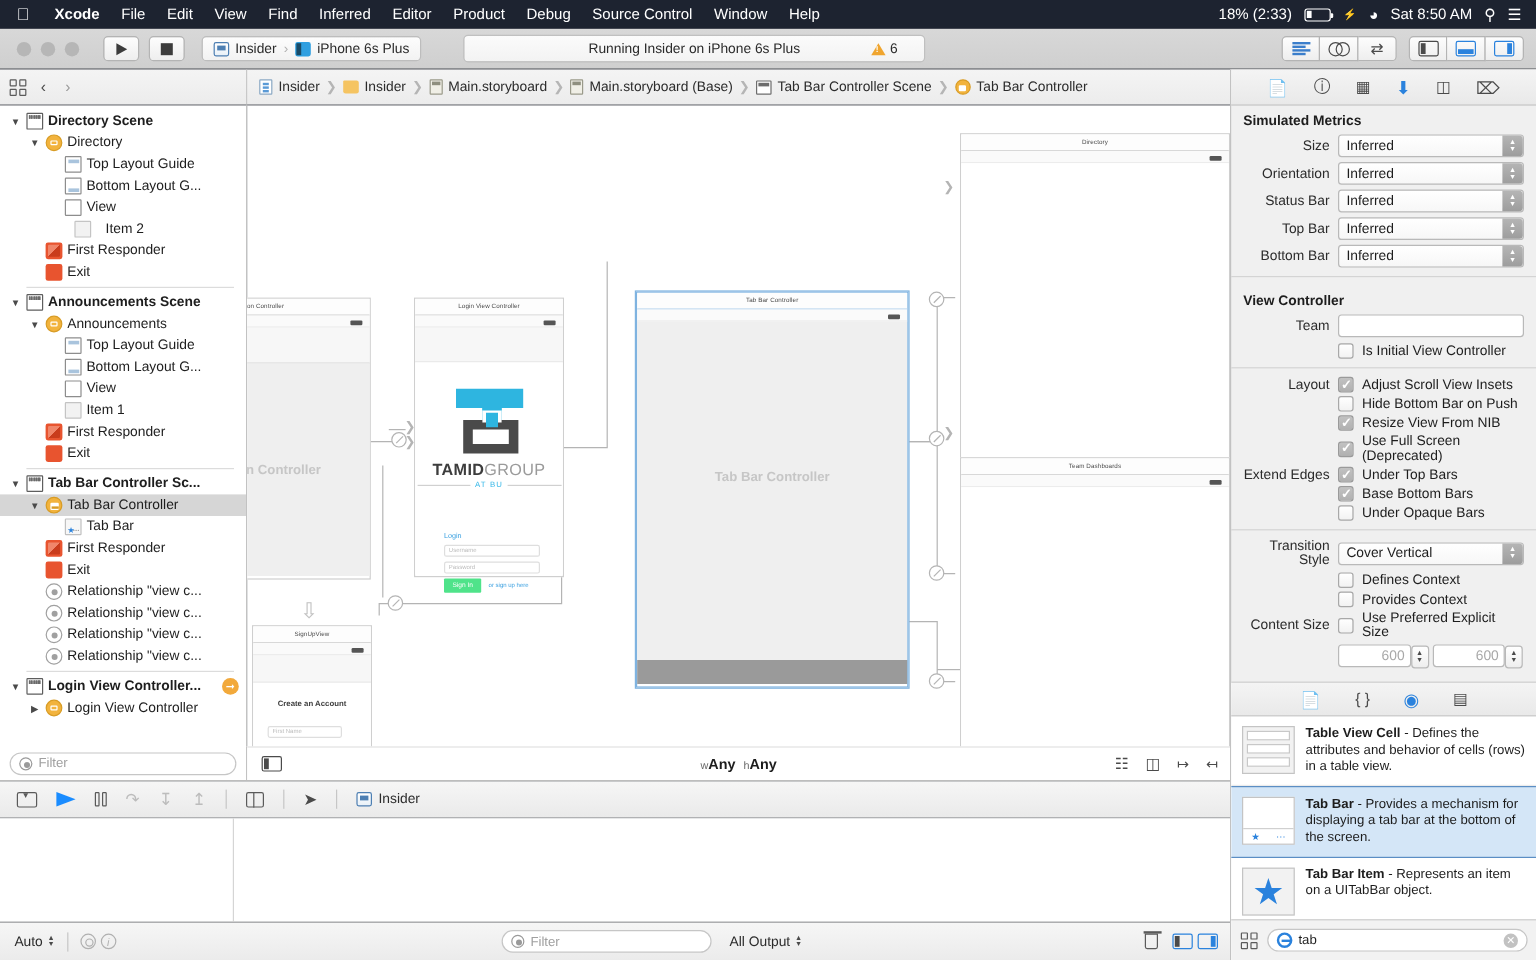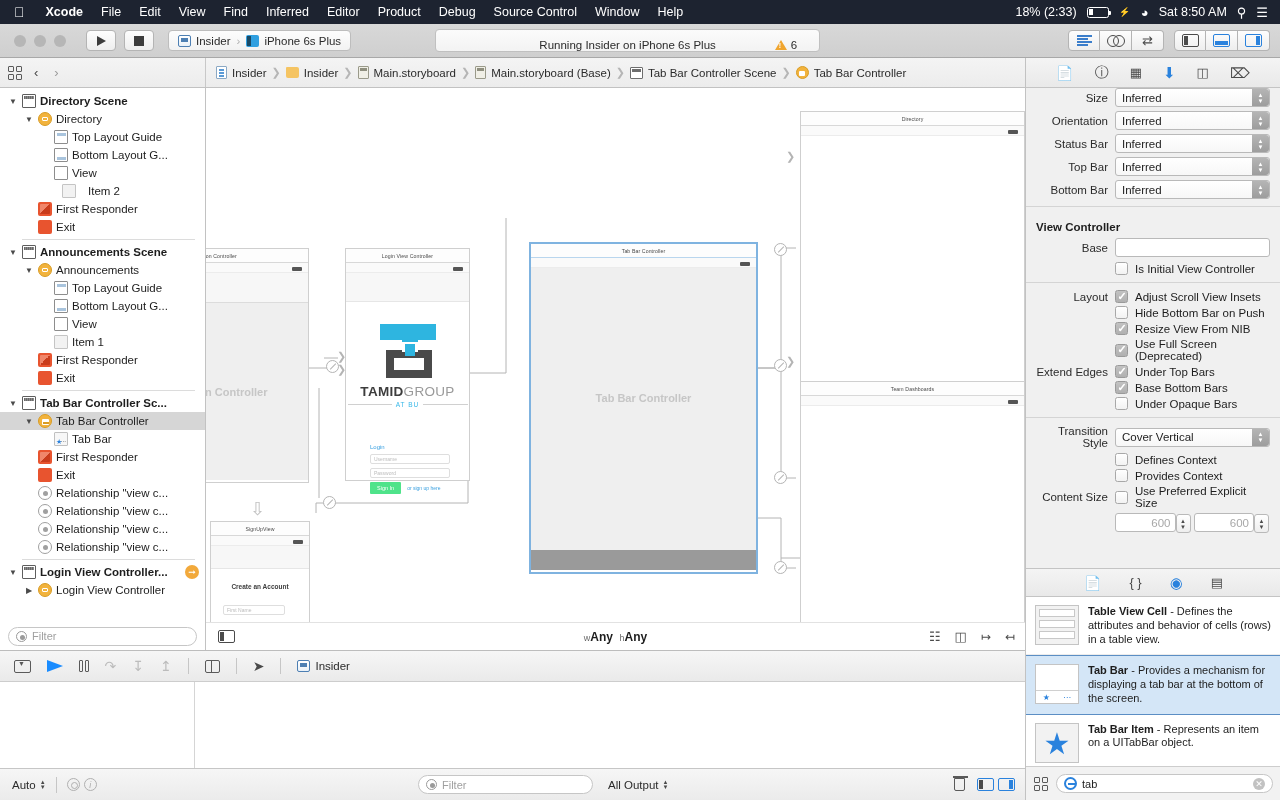--- a/index.html
+++ b/index.html
@@ -59,23 +59,23 @@
   }
   .scheme .sep { color:#b0b0b0; margin: 0 1px; }
   .act-icon {
     width:13px;height:12px;border:1.2px solid #4d7fb3;border-radius:2px;
     background: linear-gradient(#fff,#e9f1f8); position:relative; display:inline-block;
   }
   .act-icon:after{content:'';position:absolute;left:2px;right:2px;top:2px;height:4px;background:#4d7fb3;}
   .dev-icon { width:13px;height:12px;background:#2f9fe0;border-radius:2px; position:relative; display:inline-block;}
   .dev-icon:after{content:'';position:absolute;left:1px;top:1px;width:4px;bottom:1px;background:#1a4a66;}
   .status-box {
-    margin-left: 84px; width: 385px; height: 23px;
+    margin-left: 35px; width: 385px; height: 23px;
     background: linear-gradient(#fbfbfb,#f3f3f3); border:1px solid #c0c0c0; border-radius:4px;
-    display:flex; align-items:flex-end; justify-content:center; position: relative;
+    display:flex; align-items:center; justify-content:center; position: relative;
     font-size: 11.5px; color:#2b2b2b;
   }
   .status-box .warn { position:absolute; right: 22px; display:flex; align-items:center; gap:4px; }
   .tri {
     width:0;height:0;border-left:6px solid transparent;border-right:6px solid transparent;
     border-bottom:10px solid #f0a52e; position: relative;
   }
   .tri:after{content:'!';position:absolute;left:-2px;top:2px;font-size:7px;color:#fff;font-weight:bold;}
   .toolbar-right { margin-left:auto; display:flex; gap:10px; padding-right:10px; }
   .seg { display:flex; }
@@ -815,20 +815,21 @@
   <div class="utilities">
     <div class="insp-tabs">
       <span class="tabico" style="font-size:14px;">📄</span>
       <span class="tabico" style="font-size:14px;">ⓘ</span>
       <span class="tabico" style="font-size:13px;">▦</span>
       <span class="tabico active" style="font-size:15px;">⬇</span>
       <span class="tabico" style="font-size:13px;">◫</span>
       <span class="tabico" style="font-size:14px;">⌦</span>
     </div>
 
+    <div class="sect-head">Simulated Metrics</div>
 
     <div class="frow">
       <span class="flabel">Size</span>
       <span class="popup">
         <span>Inferred</span>
         <span class="arrows">
             <i>▲</i>
             <i>▼</i>
           </span>
       </span>
@@ -871,21 +872,21 @@
             <i>▲</i>
             <i>▼</i>
           </span>
       </span>
     </div>
 
     <div class="divider"></div>
     <div class="sect-head">View Controller</div>
 
     <div class="frow">
-      <span class="flabel">Base</span>
+      <span class="flabel">Team</span>
       <span class="txtfield"></span>
     </div>
 
     <div class="chkrow" style="margin-top:5px;">
       <span class="flabel"></span>
       <span class="cbox"></span>
       <span class="chklabel">Is Initial View Controller</span>
     </div>
 
     <div class="divider"></div>

